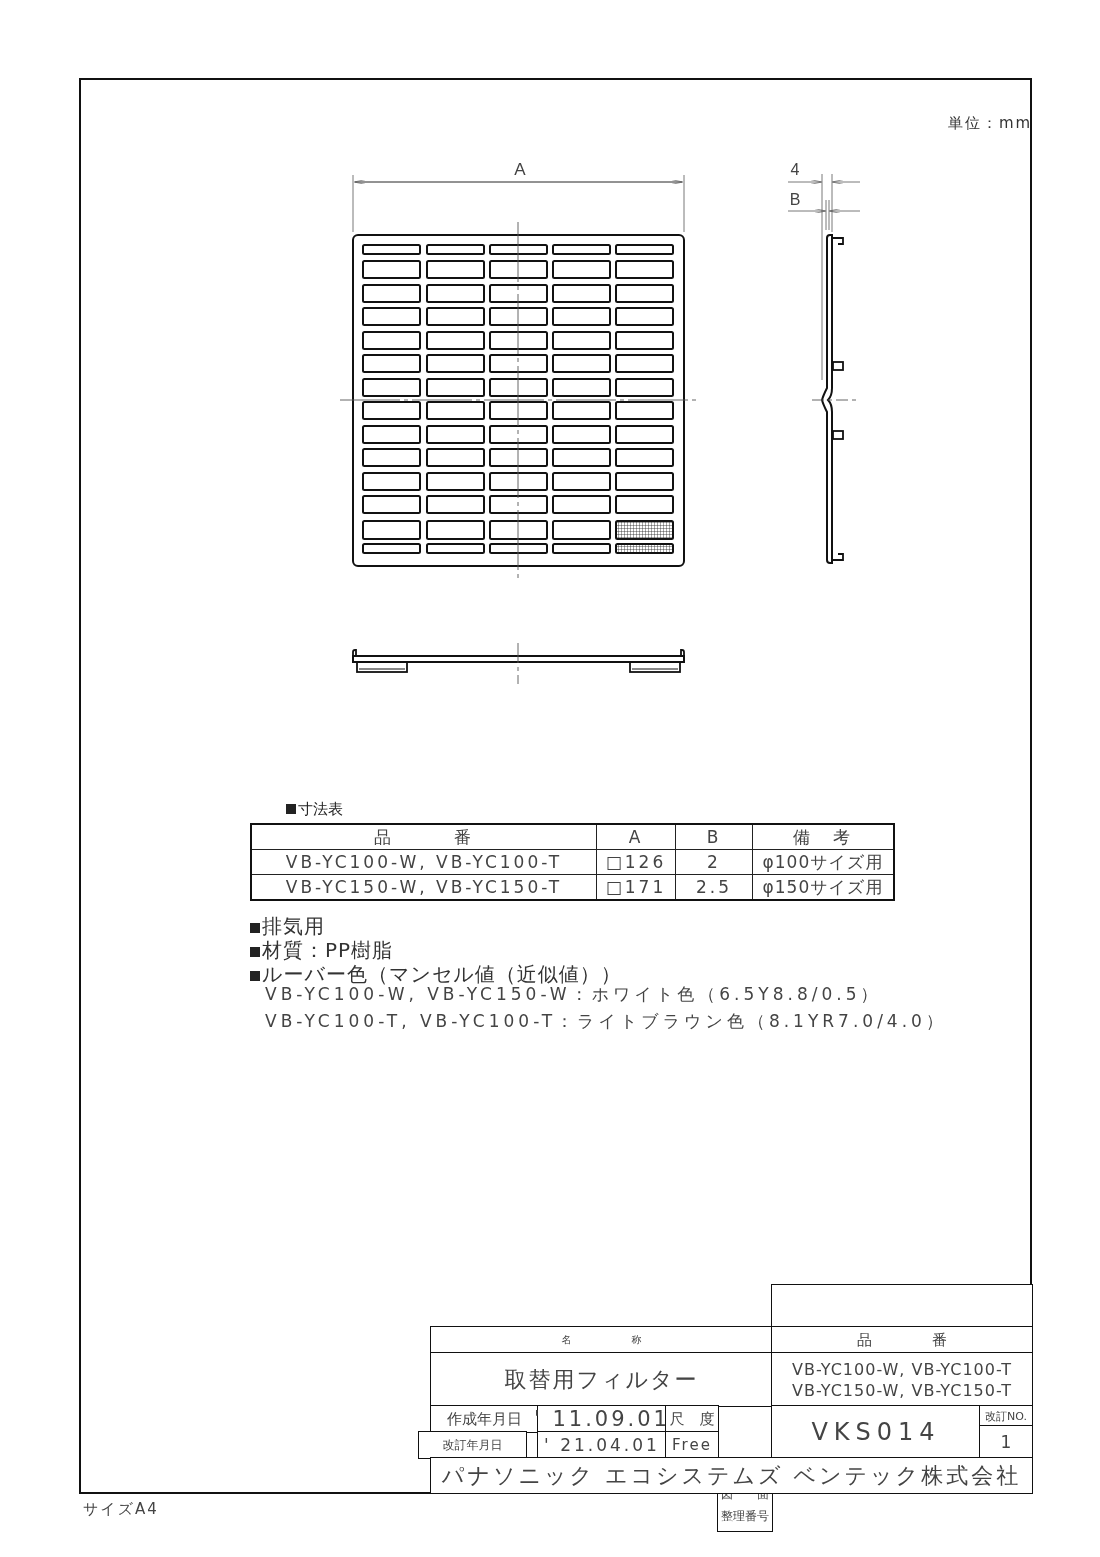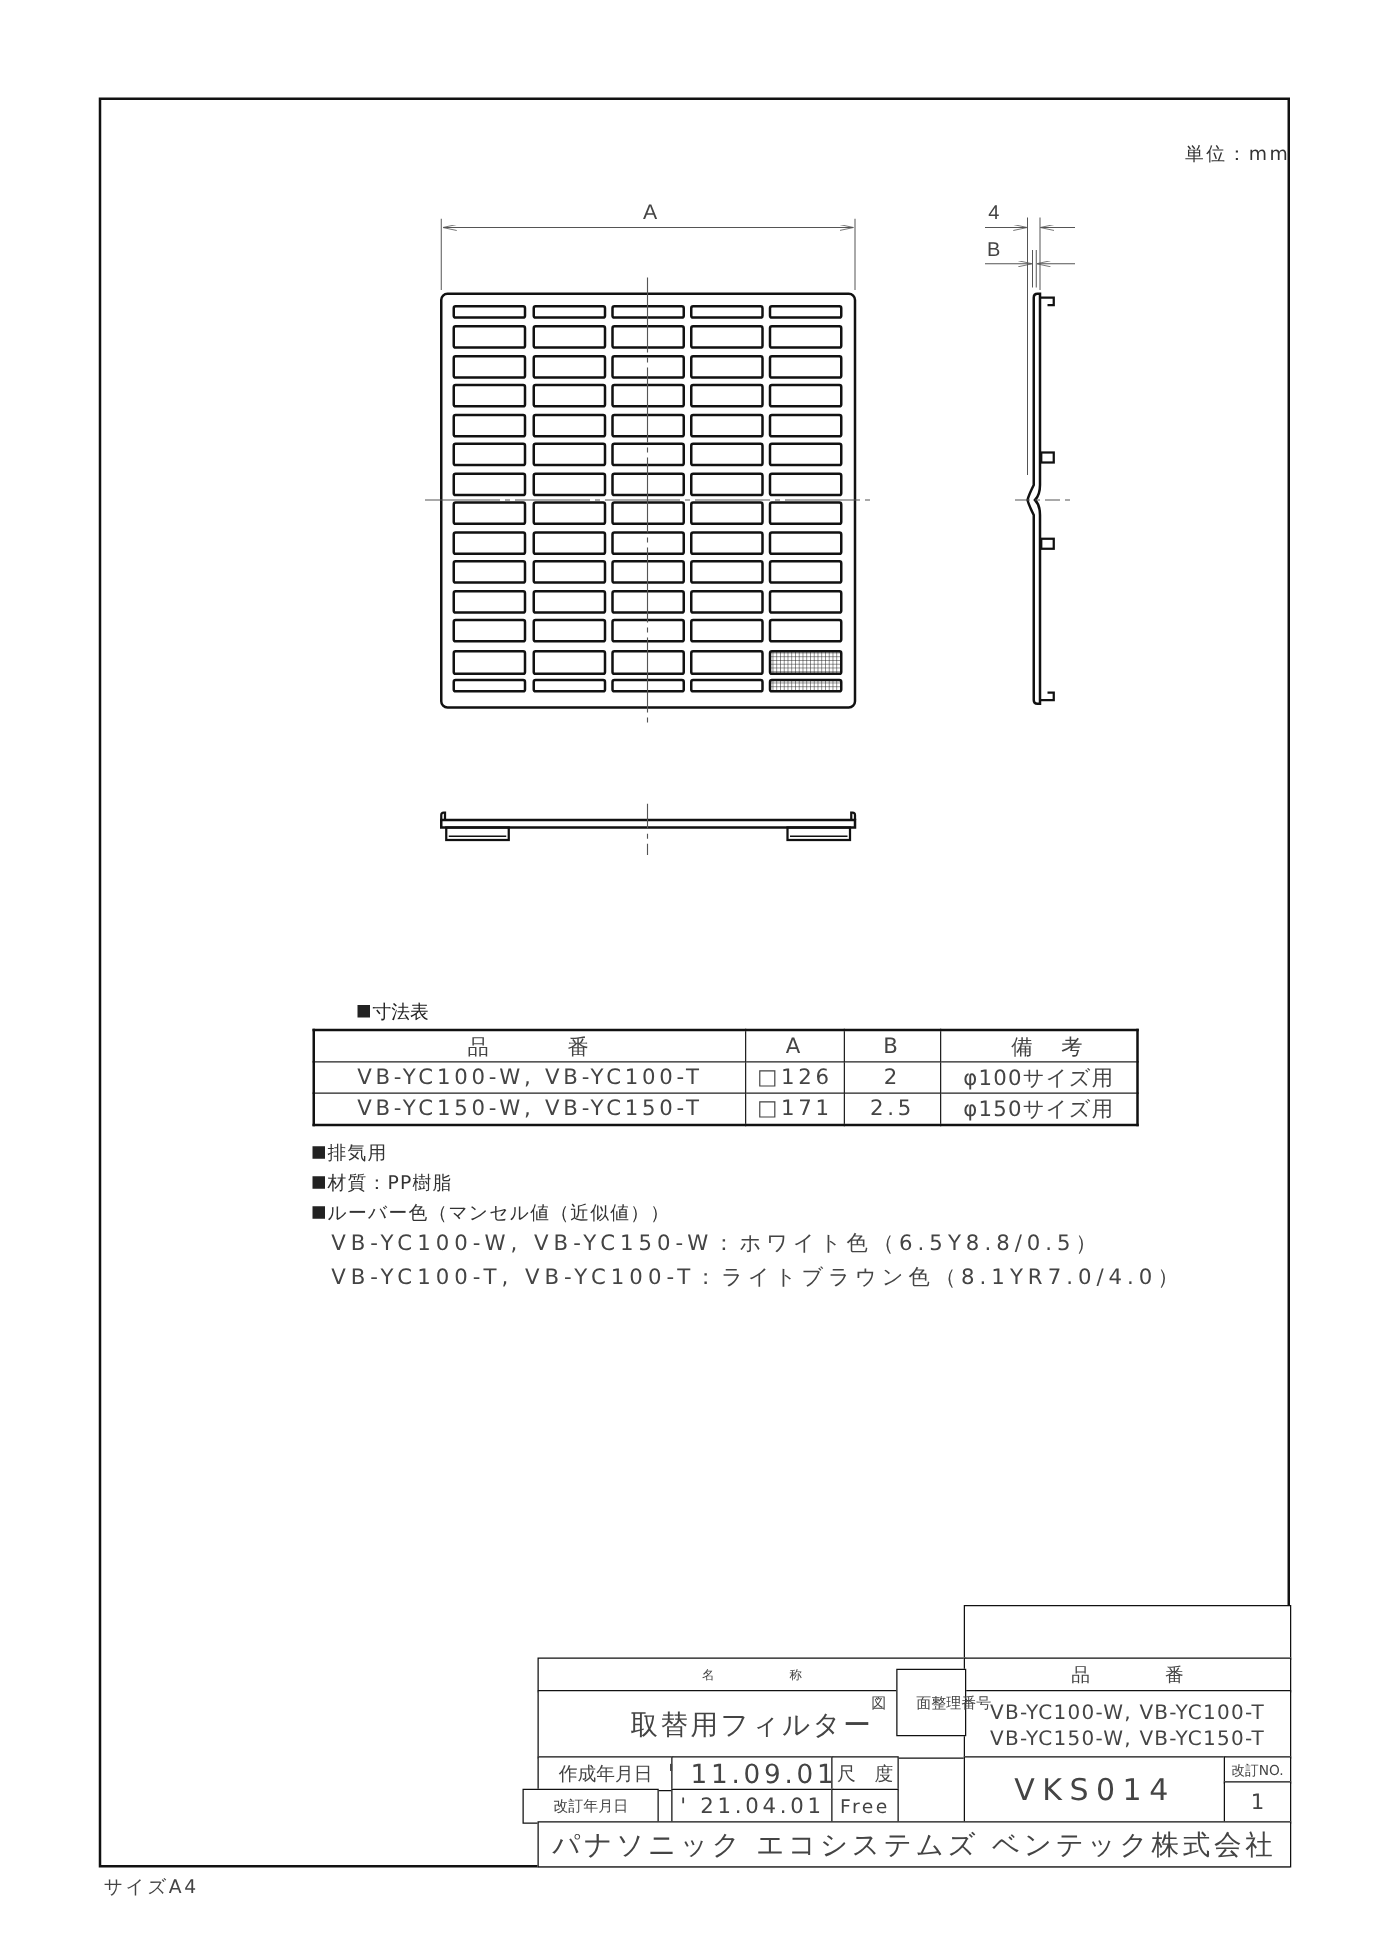--- a/index.html
+++ b/index.html
@@ -8,21 +8,21 @@
   .frame { position:absolute; left:79px; top:78px; width:953px; height:1416px;
            border:2px solid #111; box-sizing:border-box; }
   .unit { position:absolute; left:948px; top:86px; font-size:15px; letter-spacing:2px; color:#333;margin-top:28px; }
   .size-label { position:absolute; left:83px; top:1500px; font-size:15px; letter-spacing:2px; color:#444; }
   svg.drawing { position:absolute; left:0; top:0; }
   .sec-title { position:absolute; font-size:15px; color:#222; }
   .sec-title .sq { display:inline-block; width:10px; height:10px; background:#222; margin-right:2px; vertical-align:0px; }
   table.dim { position:absolute; left:250px; top:823px; border-collapse:collapse;
               border:2.5px solid #111; font-size:17px; color:#444; letter-spacing:3px; }
   table.dim td { border:1.5px solid #222; height:24px; padding:0; text-align:center; white-space:nowrap; }
-  .note { position:absolute; font-size:15px; color:#333; letter-spacing:1px; white-space:nowrap; }
+  .note { position:absolute; font-size:20px; color:#333; letter-spacing:1px; white-space:nowrap; }
   .note.code { font-size:17px; letter-spacing:4px; color:#444; }
   .tb { position:absolute; border:1.8px solid #111; box-sizing:border-box; display:flex;
         align-items:center; justify-content:center; color:#444; white-space:nowrap; background:#fff; }
 </style>
 </head>
 <body>
 
 <div class="frame"></div>
 <div class="unit">単位：mm</div>
 <div class="size-label">サイズA4</div>
@@ -159,21 +159,21 @@
 
 <div class="sec-title" style="left:250px; top:800px;padding-left:36px;">
   <span class="sq"></span><span>寸法表</span>
 </div>
 <table class="dim">
   <tbody>
       <tr>
     <td style="width:344px;">品　　　番</td>
     <td style="width:78px;">A</td>
     <td style="width:76px;">B</td>
-    <td style="width:140px;padding-left:16px;">備　考</td>
+    <td style="width:140px;">備　考</td>
   </tr>
   <tr>
     <td>VB-YC100-W, VB-YC100-T</td>
     <td>□126</td>
     <td>2</td>
     <td style="letter-spacing:1px;margin-top:32px;">φ100サイズ用</td>
   </tr>
   <tr>
     <td>VB-YC150-W, VB-YC150-T</td>
     <td>□171</td>
@@ -202,20 +202,20 @@
 <div class="tb" style="left:771px; top:1352px; width:262px; height:55px; flex-direction:column; font-size:16px; letter-spacing:1px; line-height:21px;">
   <span>VB-YC100-W, VB-YC100-T</span>
   <span>VB-YC150-W, VB-YC150-T</span>
 </div>
 <div class="tb" style="left:430px; top:1405px; width:109px; height:28px; font-size:15px;">作成年月日</div>
 <div class="tb" style="left:537px; top:1405px; width:130px; height:28px; font-size:21px; letter-spacing:3px;">' 11.09.01</div>
 <div class="tb" style="left:665px; top:1405px; width:54px; height:28px; font-size:15px;">尺　度</div>
 <div class="tb" style="left:418px; top:1431px; width:109px; height:28px; font-size:12px;">改訂年月日</div>
 <div class="tb" style="left:537px; top:1431px; width:130px; height:28px; font-size:17px; letter-spacing:3px;">' 21.04.01</div>
 <div class="tb" style="left:665px; top:1431px; width:54px; height:28px; font-size:15px; letter-spacing:2px;">Free</div>
-<div class="tb" style="left:717px; top:1335px; width:56px; height:54px; flex-direction:row; font-size:12px; line-height:22px;">
+<div class="tb" style="left:717px; top:1478px; width:56px; height:54px; flex-direction:column; font-size:12px; line-height:22px;">
   <span>図　　面</span>
   <span>整理番号</span>
 </div>
 <div class="tb" style="left:771px; top:1405px; width:210px; height:54px; font-size:24px; letter-spacing:6px;">VKS014</div>
 <div class="tb" style="left:979px; top:1405px; width:54px; height:22px; font-size:11px;">改訂NO.</div>
 <div class="tb" style="left:979px; top:1425px; width:54px; height:34px; font-size:17px;">1</div>
 <div class="tb" style="left:430px; top:1457px; width:603px; height:37px; font-size:22px; letter-spacing:3px;">パナソニック エコシステムズ ベンテック株式会社</div>
 
 </body></html>

